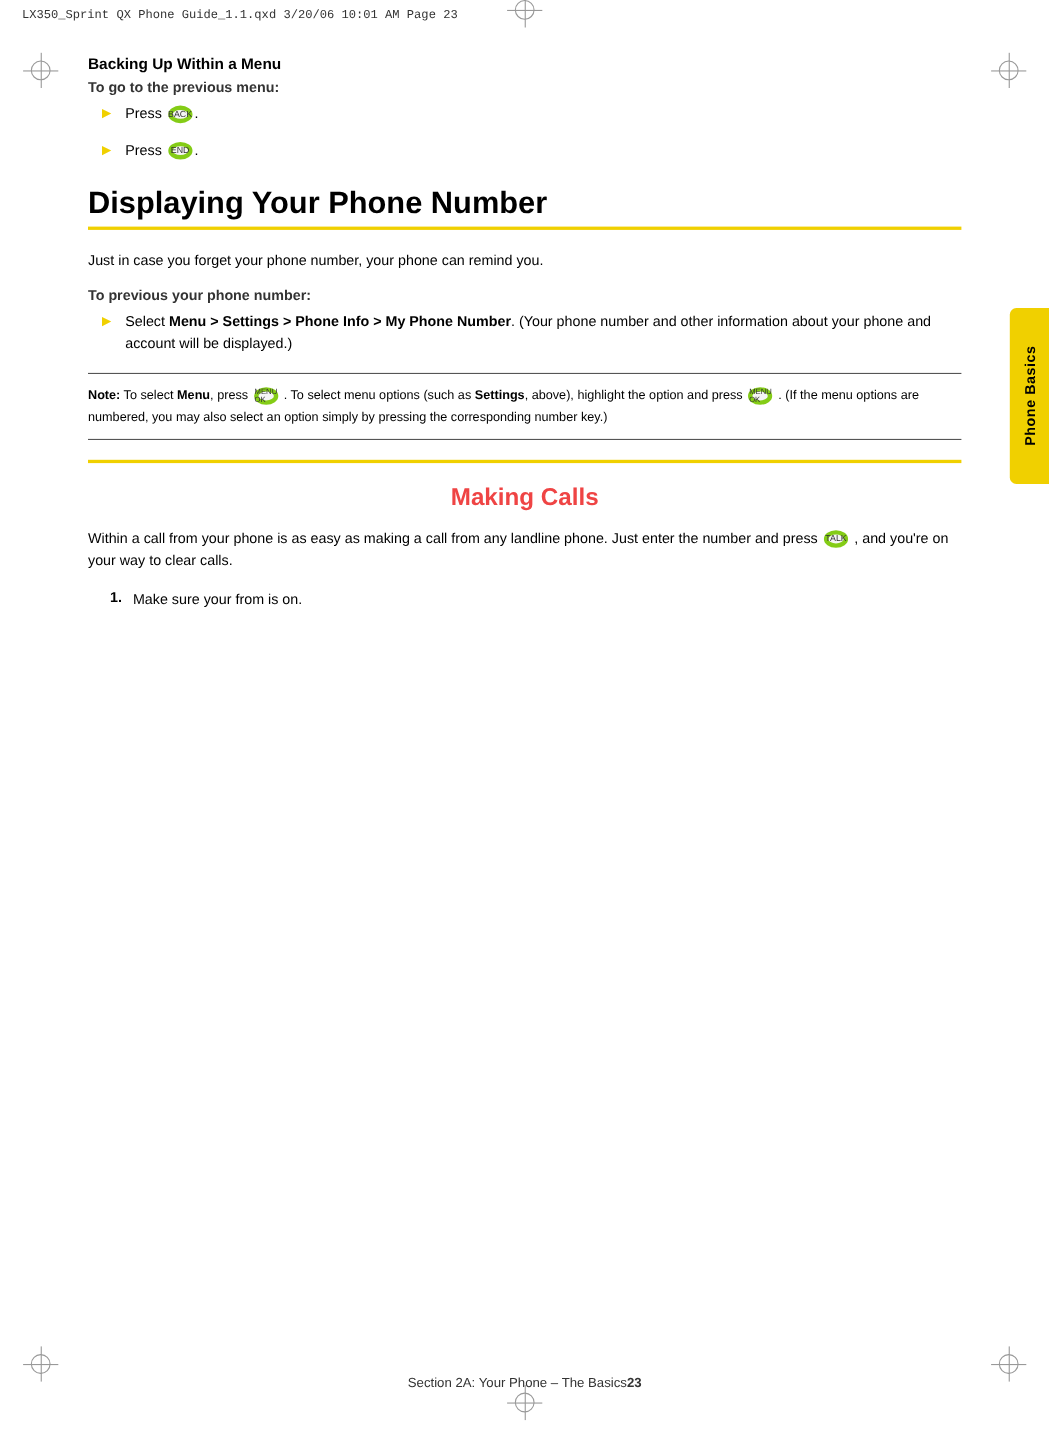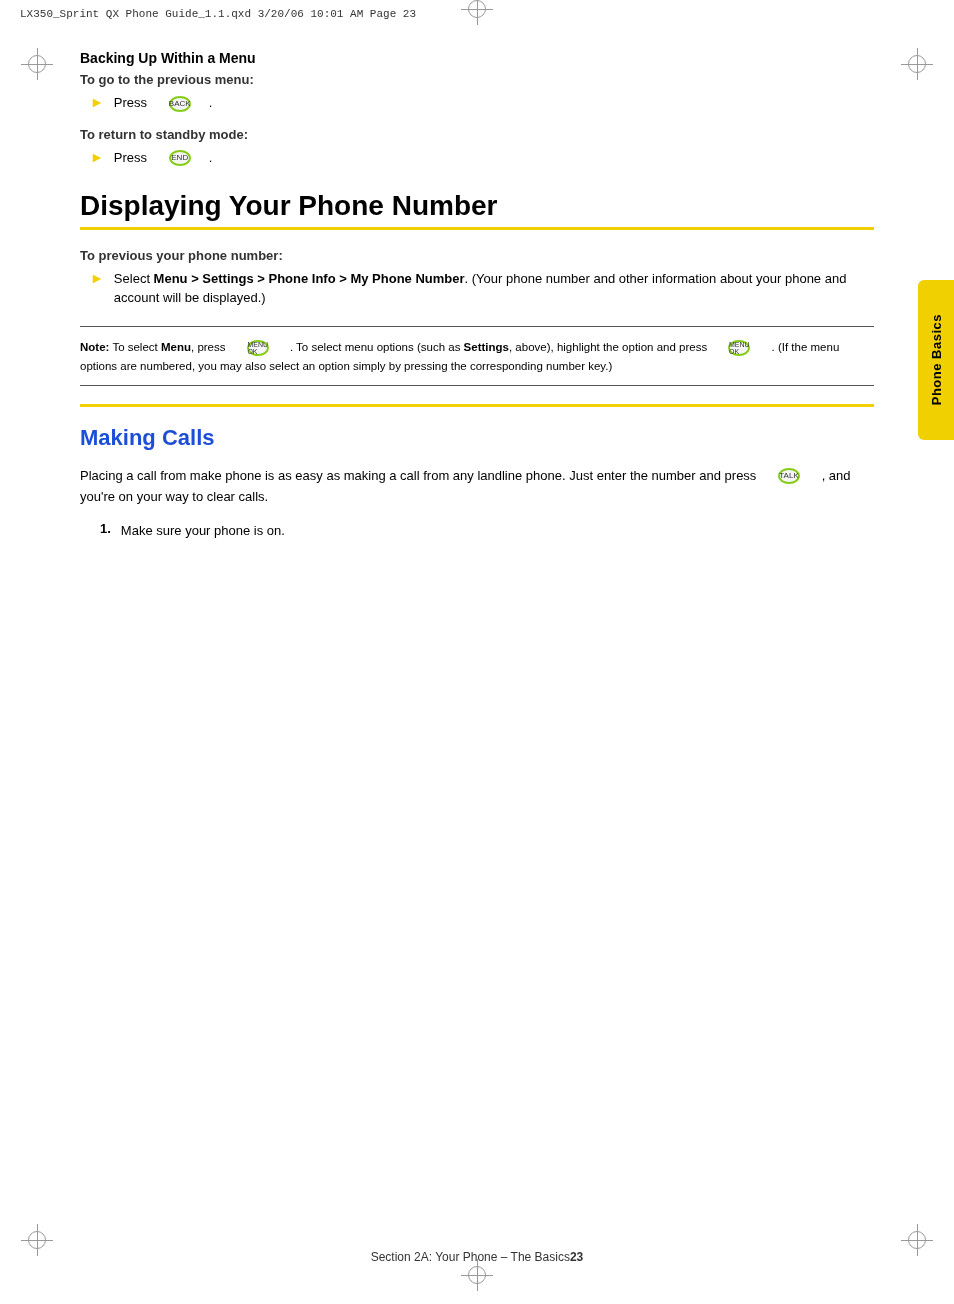--- a/index.html
+++ b/index.html
@@ -178,25 +178,26 @@
     }
 
     .note-bold {
       font-weight: bold;
     }
 
     
     .subsection-heading {
       font-size: 22px;
       font-weight: bold;
-      color: #1d4ed8;
+      color: #ef4444;
       font-family: Arial, sans-serif;
       margin-top: 10px;
       margin-bottom: 14px;
       line-height: 1.2;
+      text-align: center;
     }
 
     .numbered-item {
       display: flex;
       align-items: flex-start;
       margin-bottom: 10px;
       padding-left: 20px;
     }
 
     .numbered-index {
@@ -235,30 +236,30 @@
     .footer-page {
       font-weight: bold;
       margin-left: 0;
     }
 
     
     .inline-key {
       display: inline-flex;
       align-items: center;
       justify-content: center;
-      border: 2px solid #84cc16;
+      border: 4px solid #84cc16;
       border-radius: 50%;
       width: 22px;
       height: 16px;
       font-size: 8px;
       font-family: Arial, sans-serif;
       color: #333;
       background: #f5f5f5;
       vertical-align: middle;
-      margin: 0 18px;
+      margin: 0 2px;
       line-height: 1;
     }
 
     .bold-text {
       font-weight: bold;
     }
 
     .backing-up-section {
       margin-bottom: 10px;
     }
@@ -301,35 +302,35 @@
       <div class="instruction-label spacing-sm">To go to the previous menu:</div>
 
       <div class="bullet-item spacing-md">
         <span class="bullet-arrow">►</span>
         <span class="bullet-content">
           <span>Press</span>
           <span class="inline-key">BACK</span>.
         </span>
       </div>
 
-      <div class="instruction-label spacing-sm">To return to standby mode:</div>
 
       <div class="bullet-item spacing-lg">
         <span class="bullet-arrow">►</span>
         <span class="bullet-content">
           <span>Press</span>
           <span class="inline-key">END</span>.
         </span>
       </div>
     </div>
 
     <div>
       <div class="section-heading">Displaying Your Phone Number</div>
       <div class="section-divider"></div>
 
+      <div class="body-text spacing-md">Just in case you forget your phone number, your phone can remind you.</div>
 
       <div class="instruction-label spacing-sm">To previous your phone number:</div>
 
       <div class="bullet-item spacing-sm">
         <span class="bullet-arrow">►</span>
         <span class="bullet-content">
           Select <span class="bold-text">Menu &gt; Settings &gt; Phone Info &gt; My Phone Number</span>. (Your phone number and other information about your phone and account will be displayed.)
         </span>
       </div>
 
@@ -343,29 +344,29 @@
         </span>
       </div>
     </div>
 
     <div>
       <div class="section-divider"></div>
 
       <div class="subsection-heading">Making Calls</div>
 
       <div class="body-text spacing-md">
-        <span>Placing a call from make phone is as easy as making a call from any landline phone. Just enter the number and press</span>
+        <span>Within a call from your phone is as easy as making a call from any landline phone. Just enter the number and press</span>
         <span class="inline-key">TALK</span>
         <span>, and you're on your way to clear calls.</span>
       </div>
 
 
       <div class="numbered-item">
         <span class="numbered-index">1.</span>
-        <span class="numbered-content">Make sure your phone is on.</span>
+        <span class="numbered-content">Make sure your from is on.</span>
       </div>
     </div>
 
   </div>
 
   <div class="footer">
     <span class="footer-text">Section 2A: Your Phone – The Basics</span>
     <span class="footer-page">23</span>
   </div>
 

